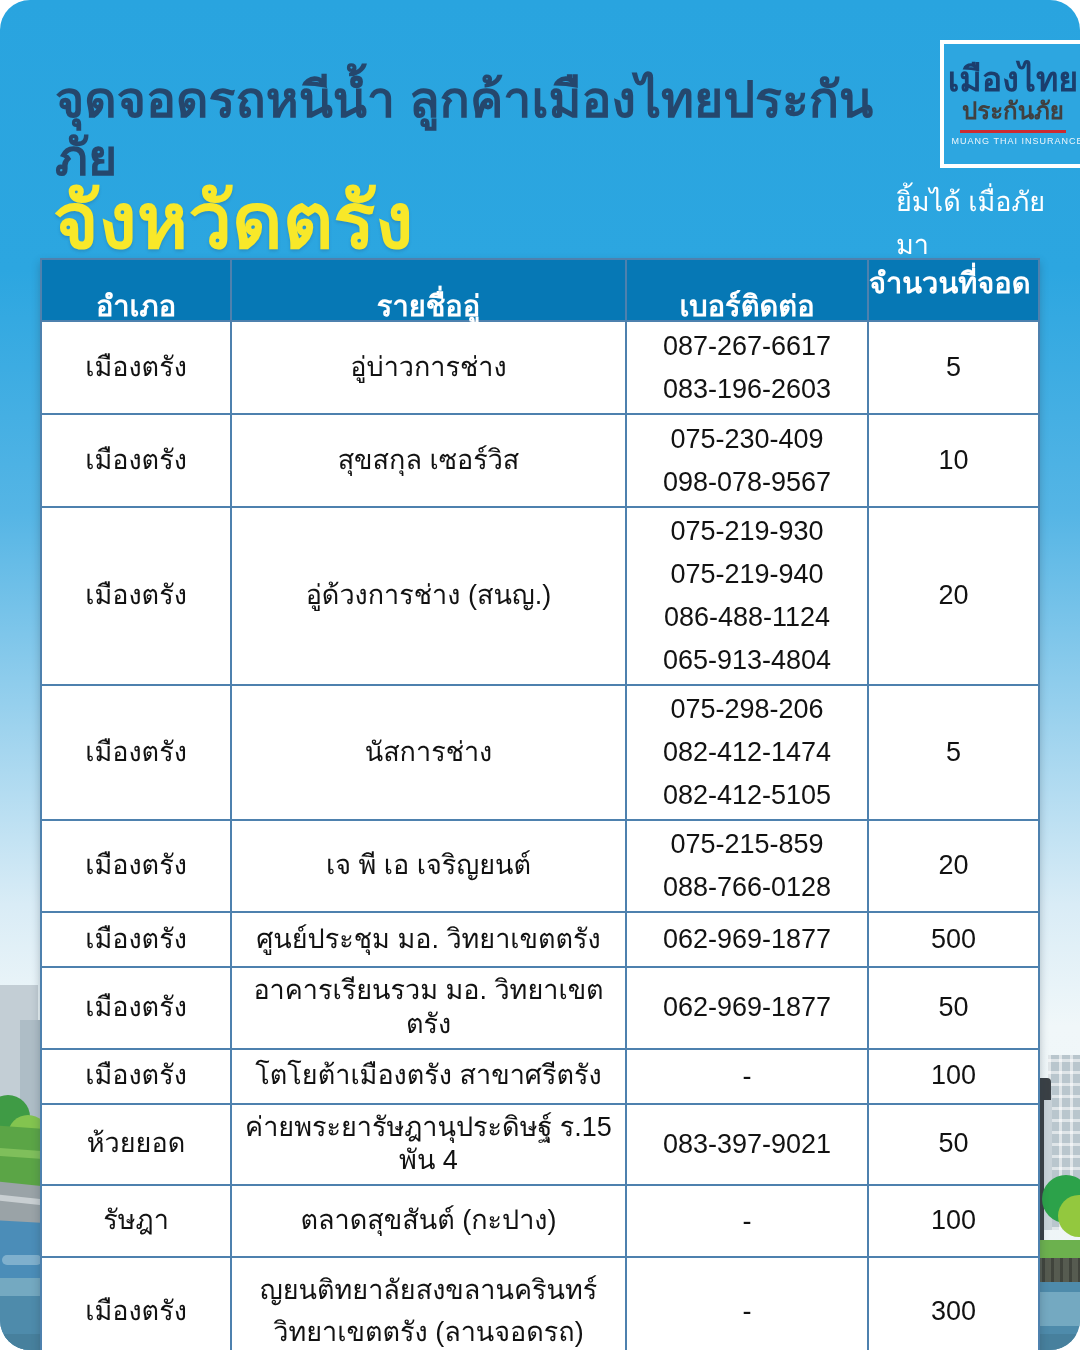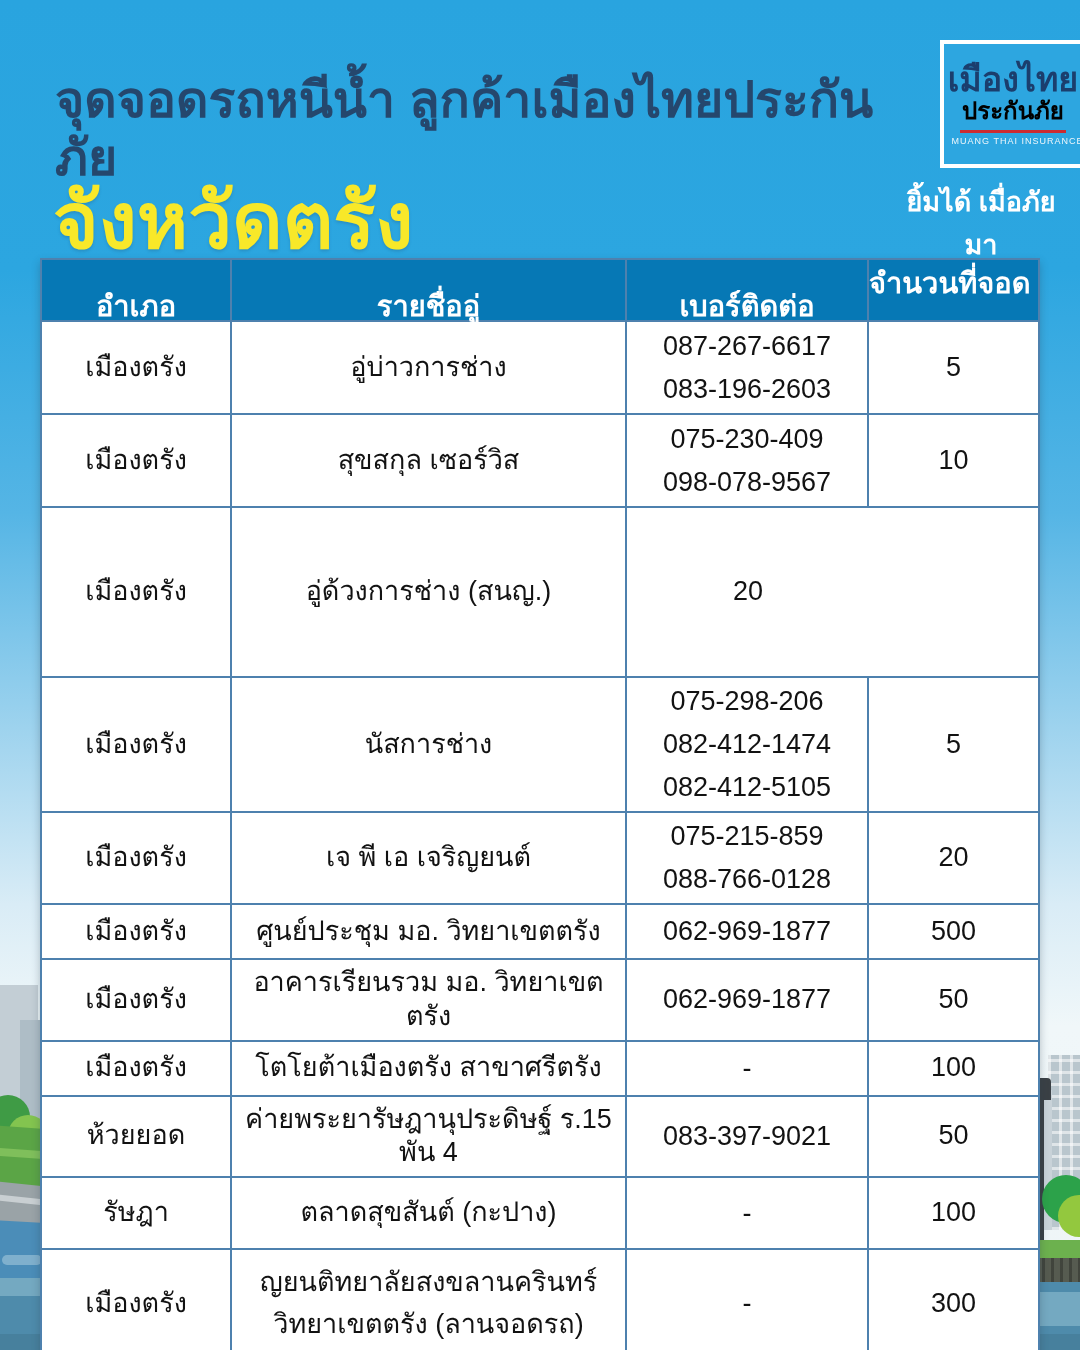--- a/index.html
+++ b/index.html
@@ -4,46 +4,47 @@
 <style>
   html,body{margin:0;padding:0;}
   .page{
     position:relative;
     width:1080px;height:1350px;
     overflow:hidden;
     font-family:"Liberation Sans","DejaVu Sans",sans-serif;
     background:linear-gradient(180deg,
       #29a4df 0%, #2ca6e0 20%, #55b5e5 38%,
       #9ed3ee 54%, #d9ecf6 67%, #f0f7f9 76%, #eef4f6 100%);
+    border-radius:30px;
   }
   
   .main-title{
     position:absolute;left:55px;top:72px;width:830px;
     font-size:50px;font-weight:800;color:#25476d;line-height:1.15;
   }
   .province-title{
     position:absolute;left:53px;top:158px;
     font-size:78px;font-weight:900;color:#f8e829;
     text-shadow:0 2px 3px rgba(30,80,120,.25);
     text-align:center;
   }
   
   .logo-box{
     position:absolute;left:940px;top:40px;width:146px;height:128px;
     border:4px solid #ffffff;background:#2da6e0;
     box-sizing:border-box;display:flex;flex-direction:column;
     align-items:center;justify-content:center;
   }
   .logo-line1{color:#1b3e6d;font-size:34px;font-weight:800;line-height:1;}
-  .logo-line2{color:#000000;font-size:24px;font-weight:800;line-height:1.1;margin-top:2px;}
+  .logo-line2{color:#404040;font-size:24px;font-weight:800;line-height:1.1;margin-top:2px;}
   .logo-rule{width:106px;height:3px;background:#cc2b31;margin:5px 0 3px;}
   .logo-line3{color:#eef6fb;font-size:9px;letter-spacing:1px;white-space:nowrap;padding-left:9px;}
   .logo-tagline{
-    position:absolute;left:896px;top:180px;width:170px;text-align:center;
-    color:#ffffff;font-size:27px;font-weight:700;
+    position:absolute;left:896px;top:180px;width:170px;
+    color:#ffffff;font-size:27px;font-weight:400;
   }
   
   .ptable{
     position:absolute;left:40px;top:258px;width:1000px;
     box-sizing:border-box;border:2px solid #4e81ae;
     box-shadow:0 4px 8px rgba(35,60,75,.3);
     background:#ffffff;z-index:5;
   }
   .thead,.trow{
     display:grid;
@@ -185,20 +186,26 @@
             <span class="phone-line">075-230-409</span>
             <span class="phone-line">098-078-9567</span>
           </div>
           <div class="cell">10</div>
         </div>
         <div class="trow row-3">
           <div class="cell">เมืองตรัง</div>
           <div class="cell">
             <span class="garage-line">อู่ด้วงการช่าง (สนญ.)</span>
           </div>
+          <div class="cell">
+            <span class="phone-line">075-219-930</span>
+            <span class="phone-line">075-219-940</span>
+            <span class="phone-line">086-488-1124</span>
+            <span class="phone-line">065-913-4804</span>
+          </div>
           <div class="cell">20</div>
         </div>
         <div class="trow row-4">
           <div class="cell">เมืองตรัง</div>
           <div class="cell">
             <span class="garage-line">นัสการช่าง</span>
           </div>
           <div class="cell">
             <span class="phone-line">075-298-206</span>
             <span class="phone-line">082-412-1474</span>

